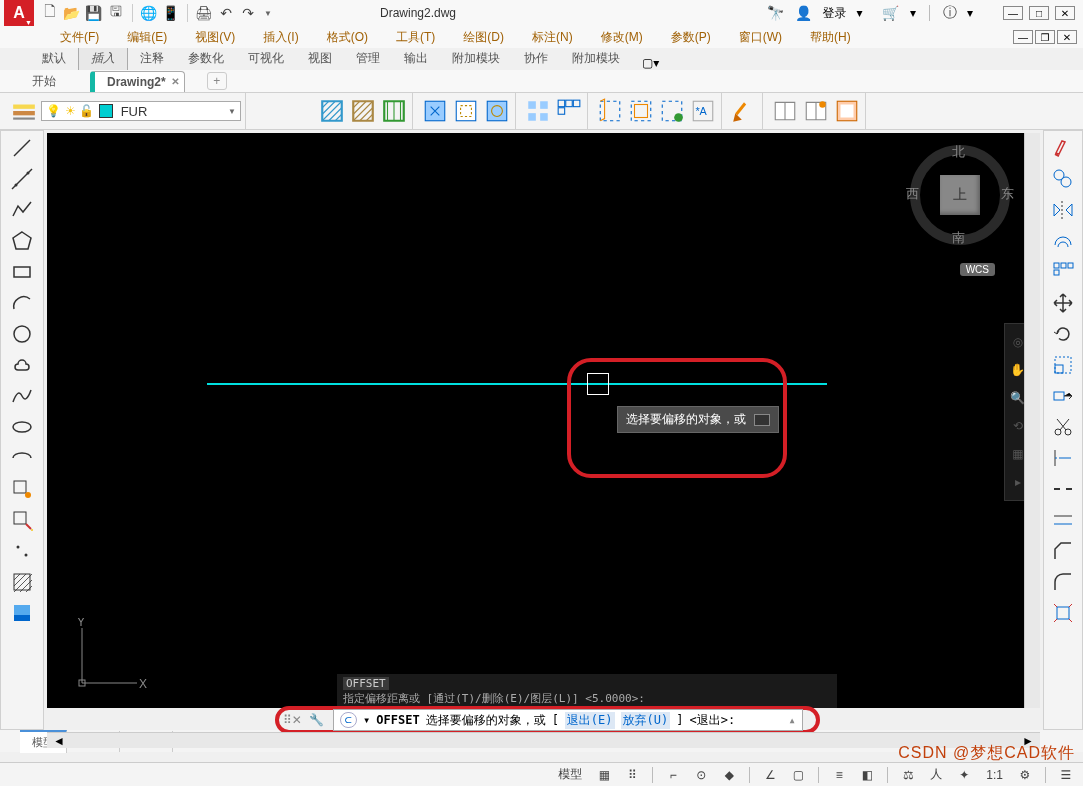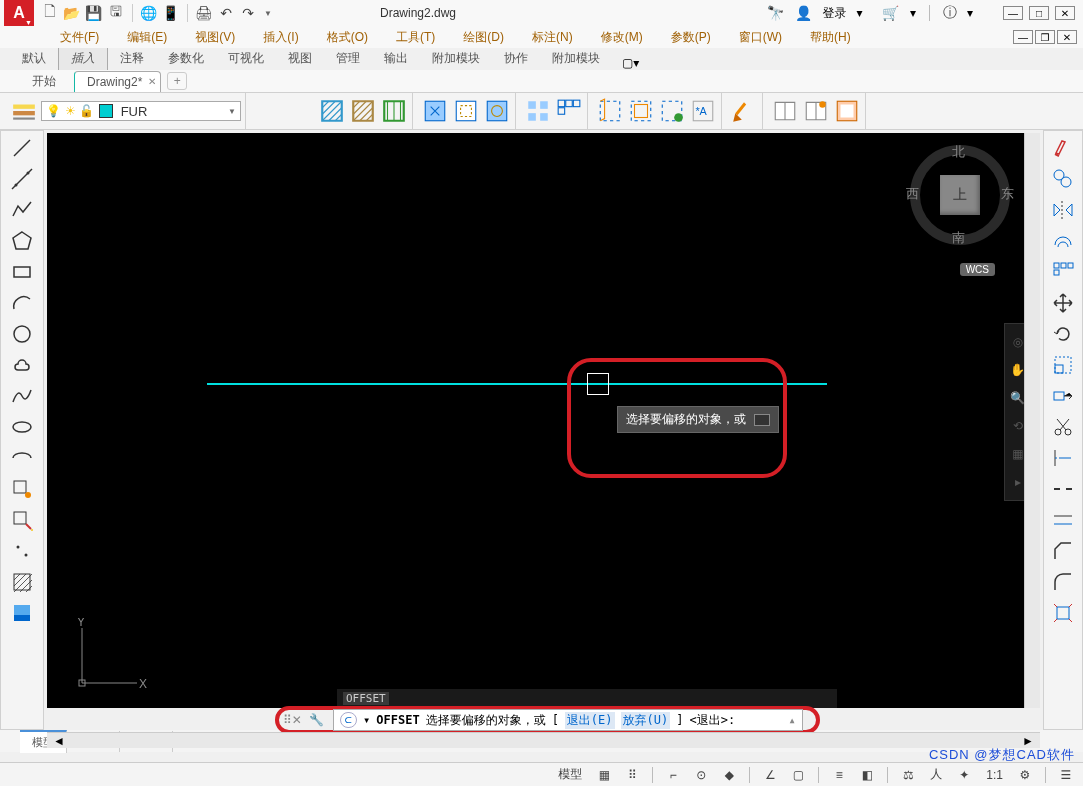--- a/index.html
+++ b/index.html
@@ -11,26 +11,26 @@
 .qat-btn { width: 16px; height: 16px; display: flex; align-items: center; justify-content: center; cursor: pointer; }
 .qat-sep { width: 1px; height: 18px; background: #ccc; margin: 0 2px; }
 .title-center { position: absolute; left: 380px; font-size: 12px; color: #333; }
 .search-box { position: absolute; left: 510px; width: 190px; height: 18px; border: 1px solid #888; padding: 0 4px; font-size: 11px; color: #888; font-style: italic; background: #fff; }
 .title-right { position: absolute; right: 8px; display: flex; gap: 10px; align-items: center; }
 .win-controls { display: flex; gap: 6px; margin-left: 20px; }
 .win-btn { width: 20px; height: 14px; border: 1px solid #888; cursor: pointer; font-size: 10px; display: flex; align-items: center; justify-content: center; }
 .menubar { height: 22px; background: #f8f8f8; display: flex; align-items: center; padding-left: 46px; gap: 0; position: relative; }
 .menu-item { padding: 3px 14px; cursor: pointer; color: #a16207; }
 .doc-controls { position: absolute; right: 6px; display: flex; gap: 2px; }
-.ribbon-tabs { height: 22px; background: #f0f0f0; display: flex; align-items: flex-end; padding-left: 10px; }
+.ribbon-tabs { height: 22px; background: #f0f0f0; display: flex; align-items: flex-end; padding-left: 10px; margin-left: 20px; }
 .rtab { padding: 3px 12px; cursor: pointer; color: #555; }
 .rtab.active { background: #e8e8e8; border: 1px solid #aaa; border-bottom: none; font-style: italic; }
-.file-tabs { height: 22px; background: #f8f8f8; display: flex; align-items: center; padding-left: 20px; }
+.file-tabs { height: 22px; background: #f8f8f8; display: flex; align-items: center; padding-left: 20px; gap: 16px; }
 .ftab { padding: 3px 18px 3px 12px; cursor: pointer; position: relative; color: #555; }
-.ftab.active { background: #fff; border-top: 1px solid #aaa; border-left: 1px solid #14b8a6; border-right: 1px solid #aaa; border-radius: 4px 4px 0 0; }
+.ftab.active { background: #fff; border-top: 1px solid #aaa; border-left: 5px solid #14b8a6; border-right: 1px solid #aaa; border-radius: 4px 4px 0 0; font-weight: bold; }
 .ftab .close { position: absolute; right: 4px; top: 4px; font-size: 10px; color: #888; }
 .ftab-add { width: 20px; height: 18px; border: 1px solid #ccc; border-radius: 3px; margin-left: 6px; display: flex; align-items: center; justify-content: center; color: #888; cursor: pointer; }
 .ribbon-panel { height: 38px; background: #f4f4f4; border-top: 1px solid #d0d0d0; border-bottom: 1px solid #d0d0d0; display: flex; align-items: center; padding: 0 6px; gap: 4px; }
 .rp-group { display: flex; align-items: center; gap: 3px; padding: 0 4px; border-right: 1px solid #d0d0d0; height: 100%; }
 .rp-btn { width: 28px; height: 28px; display: flex; flex-direction: column; align-items: center; justify-content: center; cursor: pointer; position: relative; border: 1px solid transparent; }
 .layer-sample { width: 14px; height: 14px; background: #00ced1; border: 1px solid #333; }
 .layer-name { margin-left: 4px; font-size: 13px; color: #333; }
 .layer-dd { width: 200px; height: 20px; border: 1px solid #aaa; display: flex; align-items: center; padding: 0 4px; gap: 4px; cursor: pointer; background: #fff; }
 .main-area { display: flex; height: 600px; background: #f0f0f0; }
 .tool-palette-l, .tool-palette-r { width: 44px; background: #f4f4f4; border: 1px solid #d0d0d0; display: flex; flex-direction: column; align-items: center; gap: 1px; padding: 2px 0; }
@@ -59,21 +59,21 @@
 .cmd-line { height: 22px; background: #fff; border: 1px solid #aaa; display: flex; align-items: center; padding: 0 6px; gap: 6px; font-size: 12px; font-family: monospace; margin: 2px 52px; position: relative; }
 .cmd-line .opt { color: #06c; }
 .layout-tabs { height: 22px; background: #f4f4f4; display: flex; align-items: center; padding-left: 20px; gap: 0; }
 .ltab { padding: 3px 12px; cursor: pointer; color: #555; border-right: 1px solid #ccc; font-size: 11px; }
 .ltab.active { background: #fff; border-top: 2px solid #4a90d9; }
 .ltab-add { padding: 3px 8px; cursor: pointer; color: #888; }
 .status-bar { height: 24px; background: #f4f4f4; border-top: 1px solid #ccc; display: flex; align-items: center; padding: 0 6px; gap: 6px; position: absolute; bottom: 0; width: 100%; }
 .status-right { position: absolute; right: 6px; display: flex; align-items: center; gap: 6px; }
 .sb-btn { width: 22px; height: 20px; display: flex; align-items: center; justify-content: center; cursor: pointer; color: #444; border: 1px solid transparent; }
 .sb-sep { width: 1px; height: 16px; background: #bbb; margin: 0 3px; }
-.watermark { position: absolute; right: 8px; bottom: 22px; color: #1d4ed8; font-size: 13px; pointer-events: none; letter-spacing: 1px; margin-left: 44px; }
+.watermark { position: absolute; right: 8px; bottom: 22px; color: #c2410c; font-size: 16px; pointer-events: none; letter-spacing: 1px; margin-left: 44px; }
 .bulb { color: #f5c518; }
 .sun { color: #f5c518; }
 .icn { font-size: 14px; color: #444; }
 .dd-arrow { font-size: 8px; color: #666; margin-left: 2px; }
 </style>
 </head>
 <body>
 
 <div class="titlebar">
   <div class="app-logo">A</div>
@@ -403,20 +403,21 @@
       <div class="highlight-oval" style="top:225px;left:520px;width:220px;height:120px"></div>
       <svg class="ucs-icon" width="80" height="80">
         <line x1="15" y1="65" x2="15" y2="10" stroke="#888" stroke-width="1"></line>
         <line x1="15" y1="65" x2="70" y2="65" stroke="#888" stroke-width="1"></line>
         <rect x="12" y="62" width="6" height="6" fill="none" stroke="#888"></rect>
         <text x="10" y="8" fill="#888" font-size="12">Y</text>
         <text x="72" y="70" fill="#888" font-size="12">X</text>
       </svg>
       <div class="cmd-history">
         <div><span class="cmd-name">OFFSET</span></div>
+        <div>指定偏移距离或 [通过(T)/删除(E)/图层(L)] &lt;5.0000&gt;:</div>
       </div>
       <div class="scrollbar-v"></div>
     </div>
 
     <div style="position:relative">
       <div class="highlight-oval" style="top:-2px;left:228px;width:545px;height:28px;border-radius:14px"></div>
       <div style="display:flex;align-items:center;height:24px;padding:0 4px">
         <span style="margin-left:232px;color:#888;cursor:pointer">⠿✕</span>
         <span style="margin-left:8px;color:#888;cursor:pointer">🔧</span>
         <div class="cmd-line" style="flex:1;margin:0 8px;max-width:470px">

